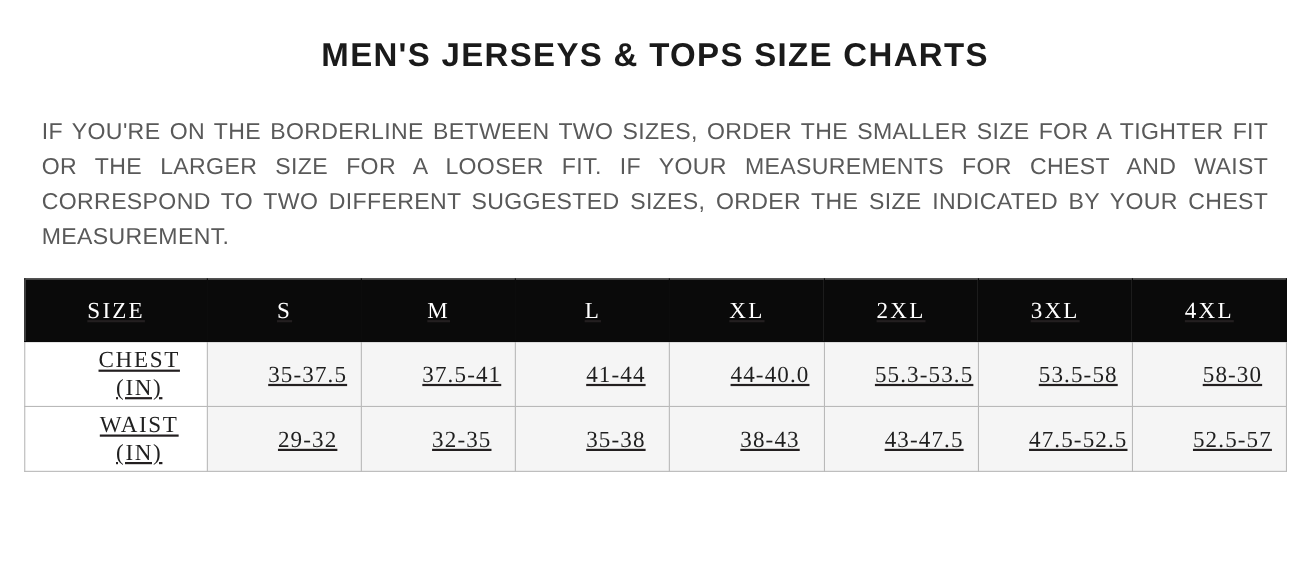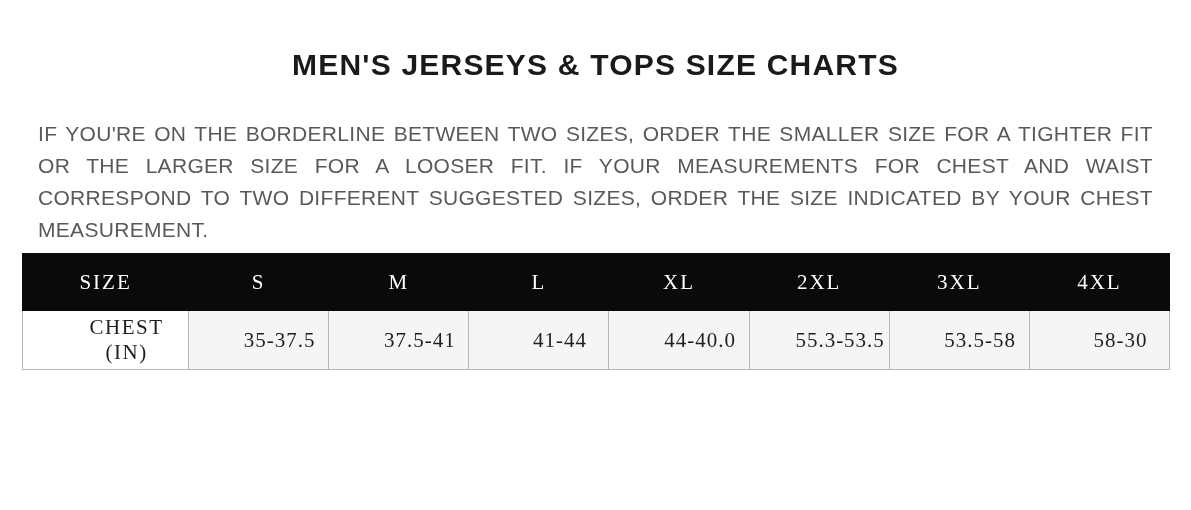--- a/index.html
+++ b/index.html
@@ -21,39 +21,40 @@
     box-sizing: border-box;
   }
   .title {
     text-align: center;
     font-family: "Liberation Sans", sans-serif;
     font-weight: bold;
     font-size: 30px;
     letter-spacing: 1.2px;
     color: #1a1a1a;
     margin: 0;
-    padding-top: 48px;
+    padding-top: 34px;
     white-space: nowrap;
   }
   .intro {
     margin: 16px;
     padding: 20px 22px 0 22px;
     font-family: "Liberation Sans", sans-serif;
     font-size: 21px;
     line-height: 1.52;
     color: #595959;
     text-align: justify;
     letter-spacing: 0.3px;
     word-spacing: 1.5px;
   }
   .table-wrap {
     position: absolute;
     left: 22px;
     top: 253px;
     width: 1148px;
+    text-decoration: underline;
   }
   table.size-chart {
     border-collapse: collapse;
     width: 1148px;
     table-layout: fixed;
     font-family: "Liberation Serif", serif;
   }
   table.size-chart th,
   table.size-chart td {
     border: 1px solid #b9b9b9;
@@ -121,17 +122,27 @@
         <tr>
           <td class="rowhead">CHEST (IN)</td>
           <td>35-37.5</td>
           <td>37.5-41</td>
           <td>41-44</td>
           <td>44-40.0</td>
           <td>55.3-53.5</td>
           <td>53.5-58</td>
           <td>58-30</td>
         </tr>
+        <tr>
+          <td class="rowhead">WAIST (IN)</td>
+          <td>29-32</td>
+          <td>32-35</td>
+          <td>35-38</td>
+          <td>38-43</td>
+          <td>43-47.5</td>
+          <td>47.5-52.5</td>
+          <td>52.5-57</td>
+        </tr>
       </tbody>
     </table>
   </div>
 
 </div>
 
 </body></html>

